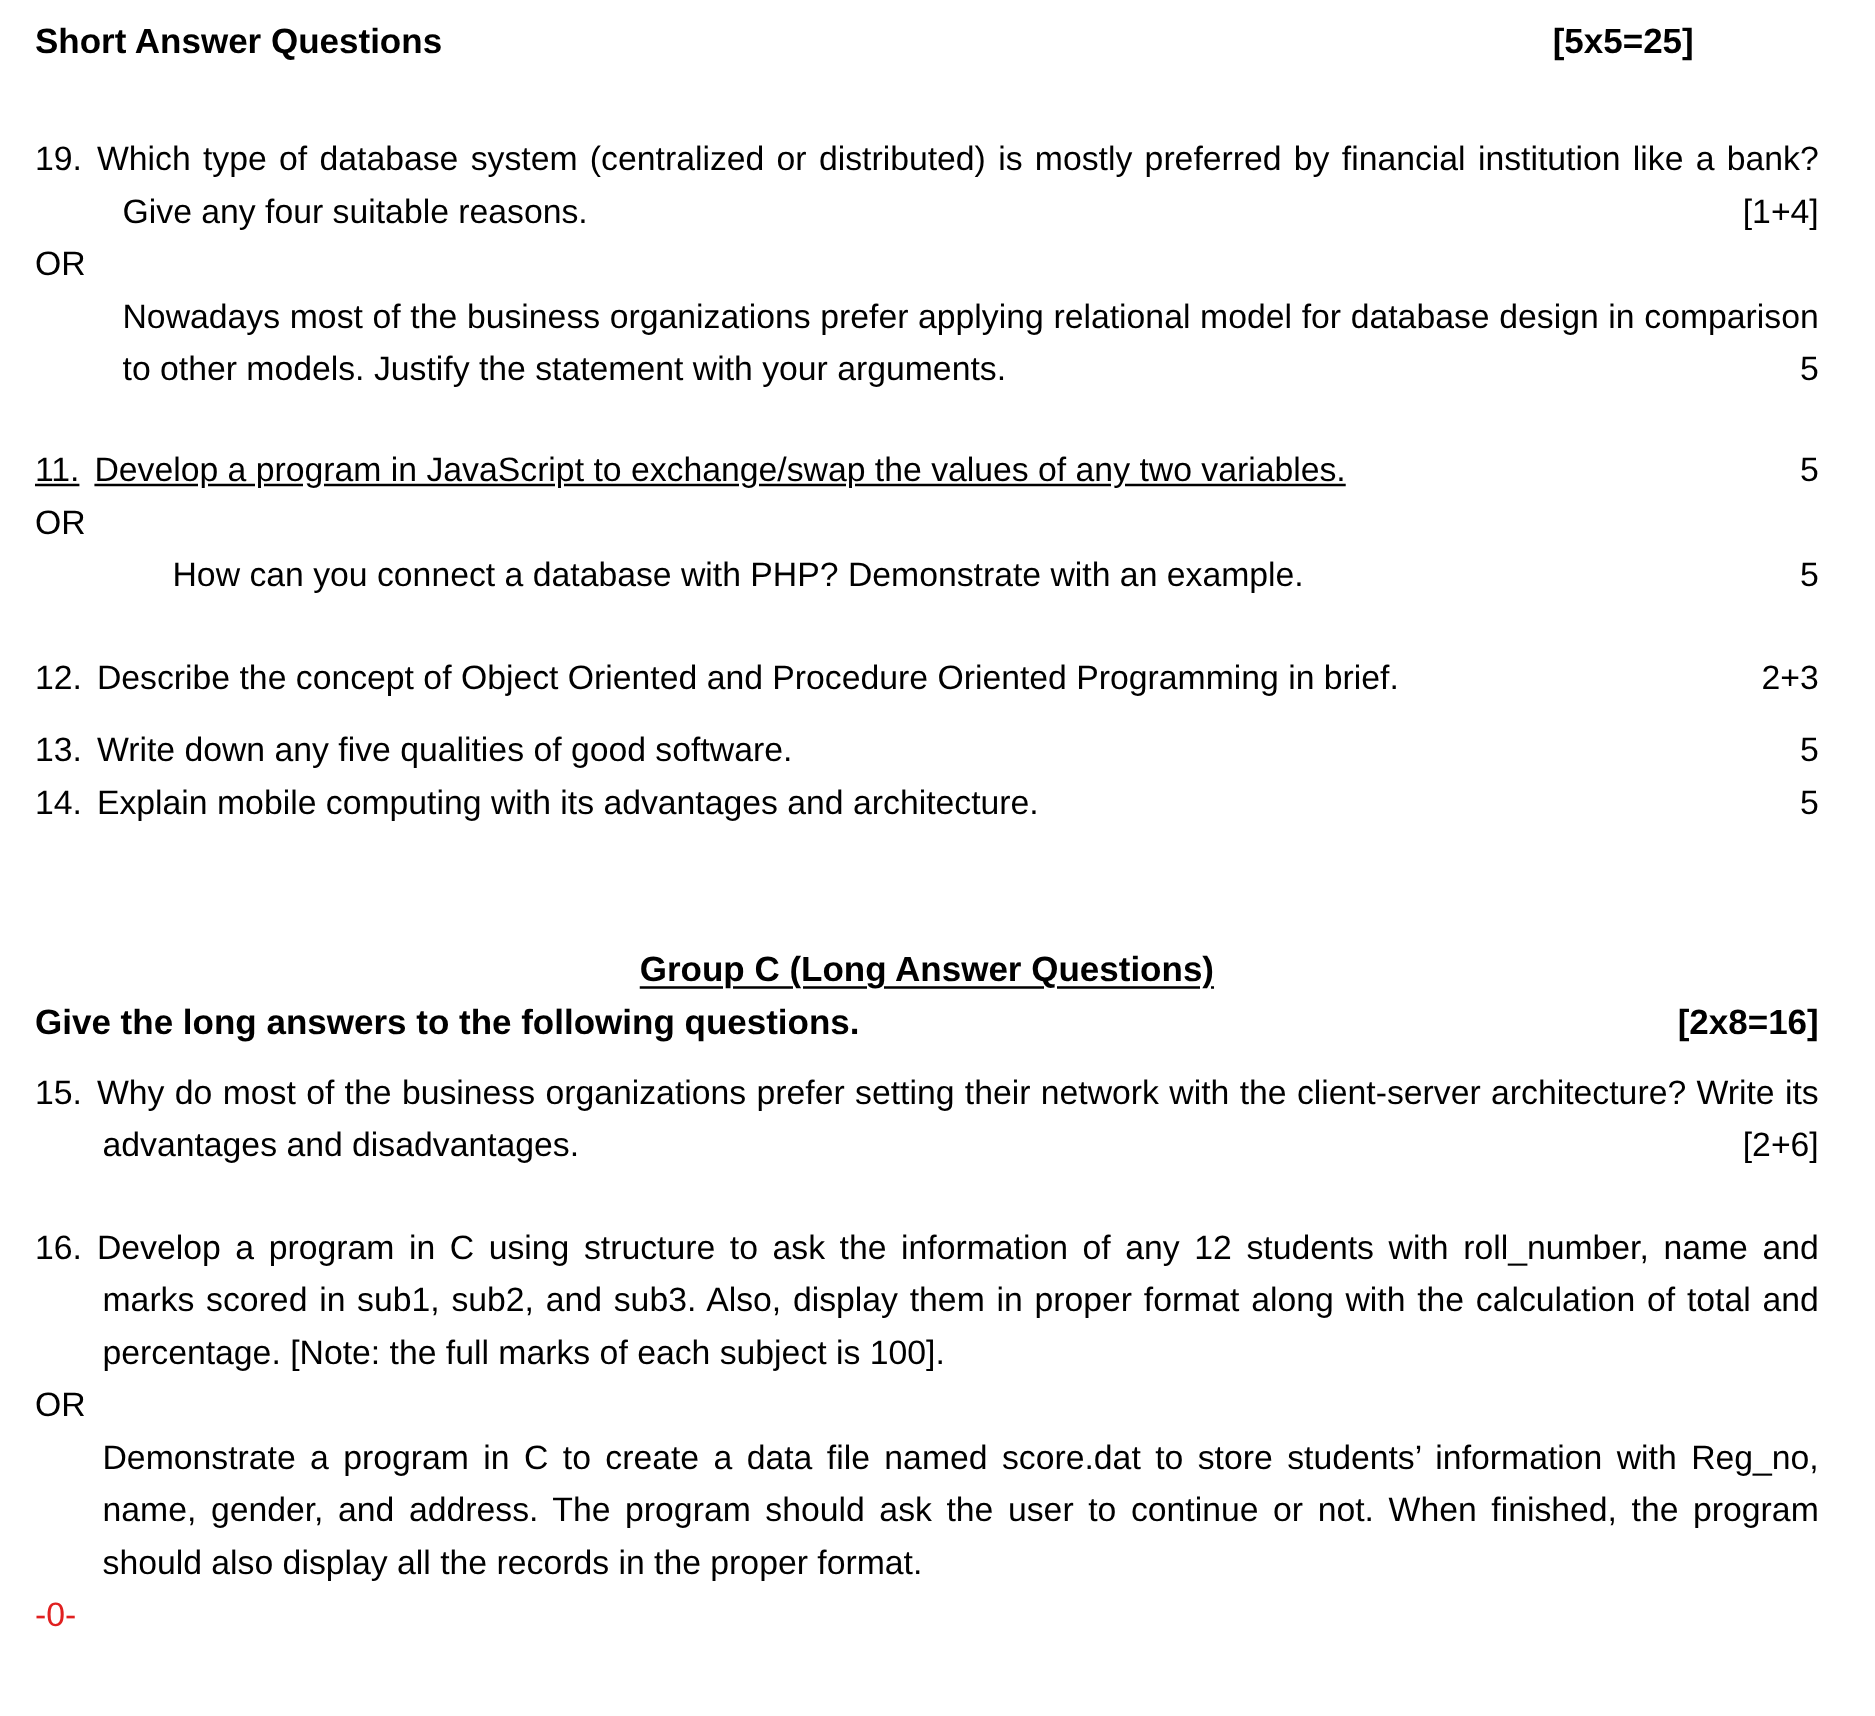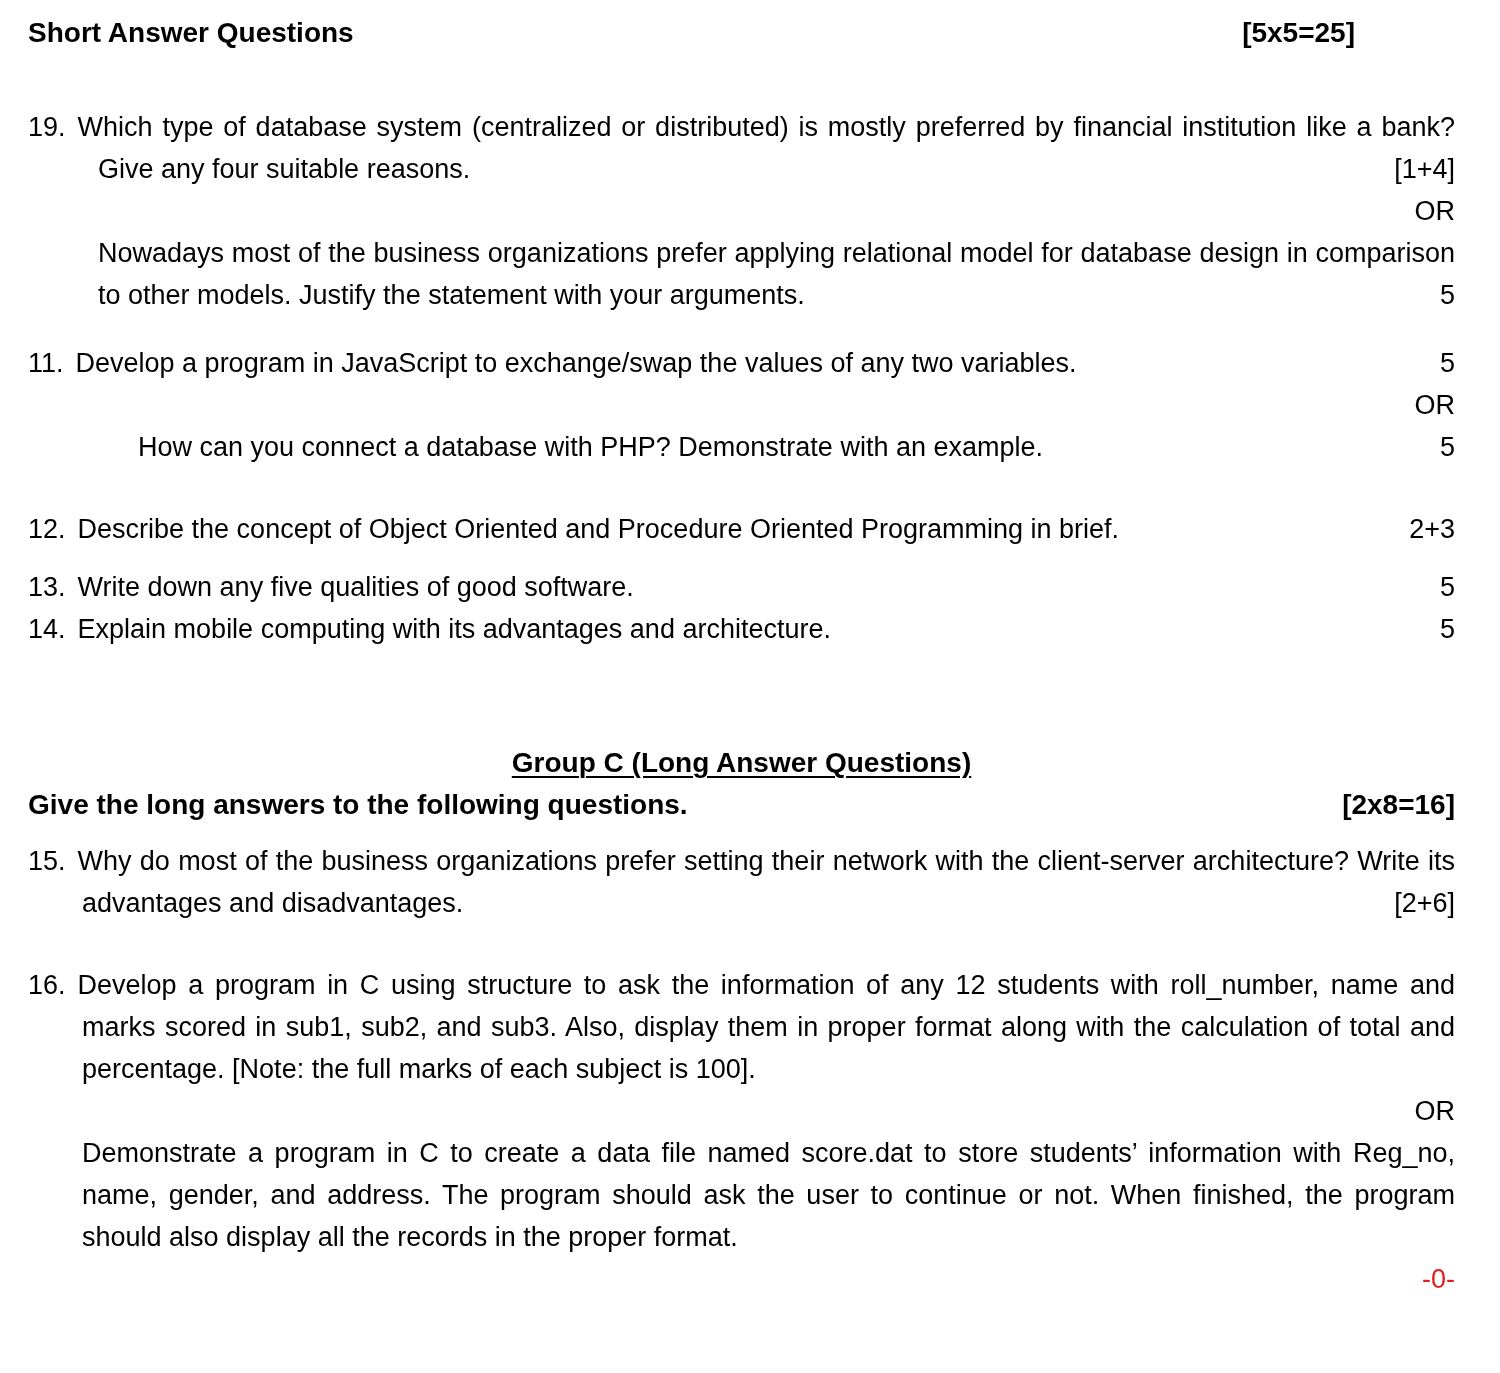--- a/index.html
+++ b/index.html
@@ -42,23 +42,23 @@
   .hang54 { padding-left: 54px; text-indent: -54px; }
   .pad70  { padding-left: 70px; }
   .pad110 { padding-left: 110px; }
   .qnum { margin-right: 12px; }
   .marks {
     position: absolute;
     right: 0;
     bottom: 0;
     white-space: nowrap;
   }
-  .or { text-align: right; }
+  .or { text-align: left; }
   .mt52 { margin-top: 52px; }
-  .mt38 { margin-top: 26px; }
+  .mt38 { margin-top: 39px; text-decoration: underline; }
   .mt40 { margin-top: 40px; }
   .mt16 { margin-top: 16px; }
   .mt96 { margin-top: 92px; }
   .mt14 { margin-top: 14px; }
   .red { color: #e02020; }
 </style>
 </head>
 <body>
 
 <div class="page">

